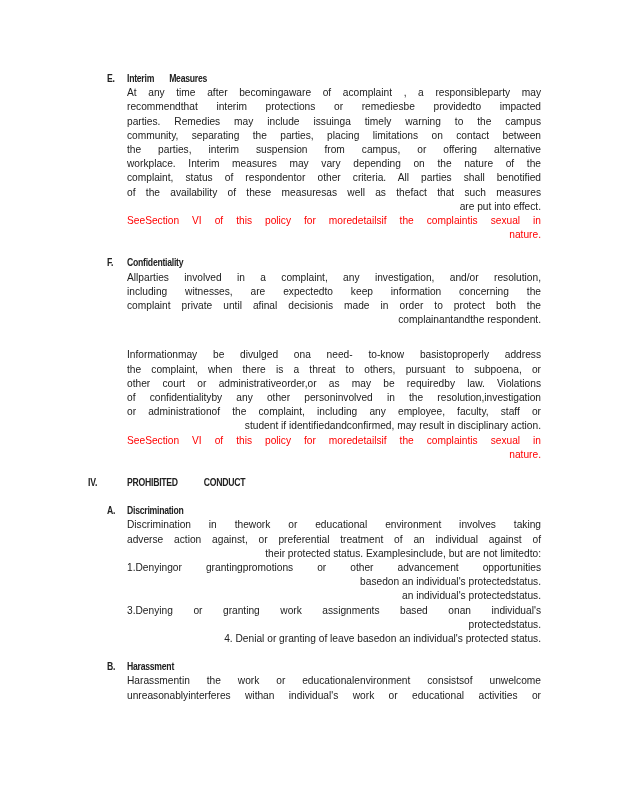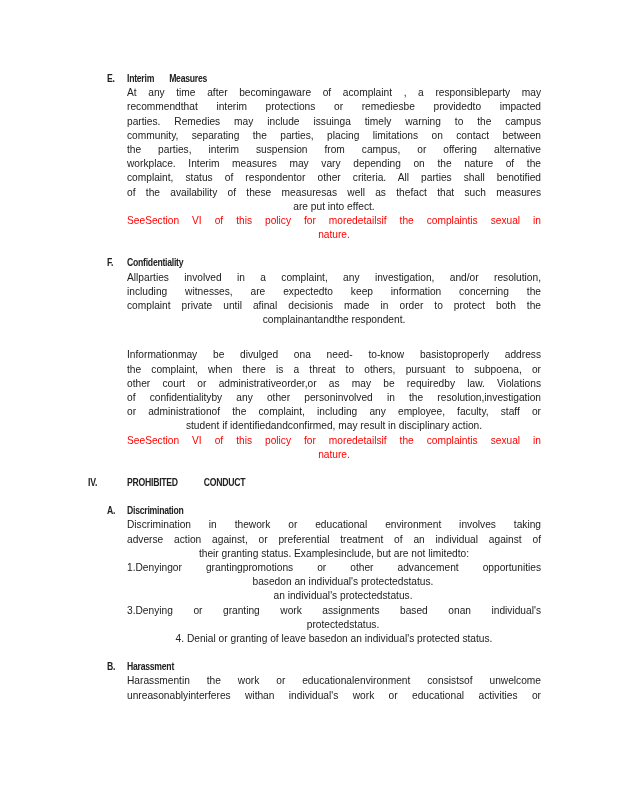--- a/index.html
+++ b/index.html
@@ -47,21 +47,21 @@
     white-space: pre;
   }
   .block.red { color: var(--red-color, #ff0000); }
   .block.gap-before { margin-top: 21px; }
   .line {
     text-align: justify;
     text-align-last: justify;
     white-space: normal;
   }
   .line.natural {
-    text-align: center;
+    text-align: right;
     text-align-last: auto;
   }
   .line.indent { padding-left: 18px; }
 </style>
 </head>
 <body>
 
 <div class="page">
   <div class="content">
       <div class="section">
@@ -104,21 +104,21 @@
         </div>
       </div>
       <div class="section">
         <div class="heading-row"><span class="sec-label roman">IV.</span><span class="heading">PROHIBITED            CONDUCT</span></div>
       </div>
       <div class="section">
         <div class="heading-row"><span class="sec-label">A.</span><span class="heading">Discrimination</span></div>
         <div class="block">
           <div class="line">Discrimination in thework or educational environment involves taking</div>
           <div class="line">adverse action against, or preferential treatment of an individual against of</div>
-          <div class="line natural">their granting status. Examplesinclude, but are not limitedto:</div>
+          <div class="line natural">their protected status. Examplesinclude, but are not limitedto:</div>
         </div>
         <div class="block">
           <div class="line">1.Denyingor grantingpromotions or other advancement opportunities</div>
           <div class="line natural indent">basedon an individual's protectedstatus.</div>
           <div class="line natural indent">an individual's protectedstatus.</div>
           <div class="line">3.Denying or granting work assignments based onan individual's</div>
           <div class="line natural indent">protectedstatus.</div>
           <div class="line natural">4. Denial or granting of leave basedon an individual's protected status.</div>
         </div>
       </div>

